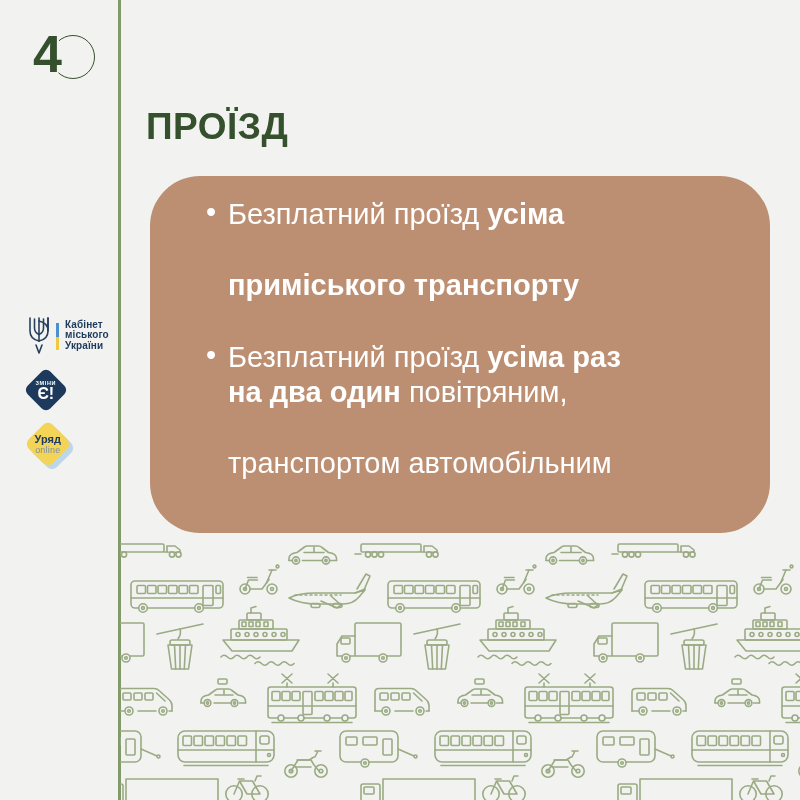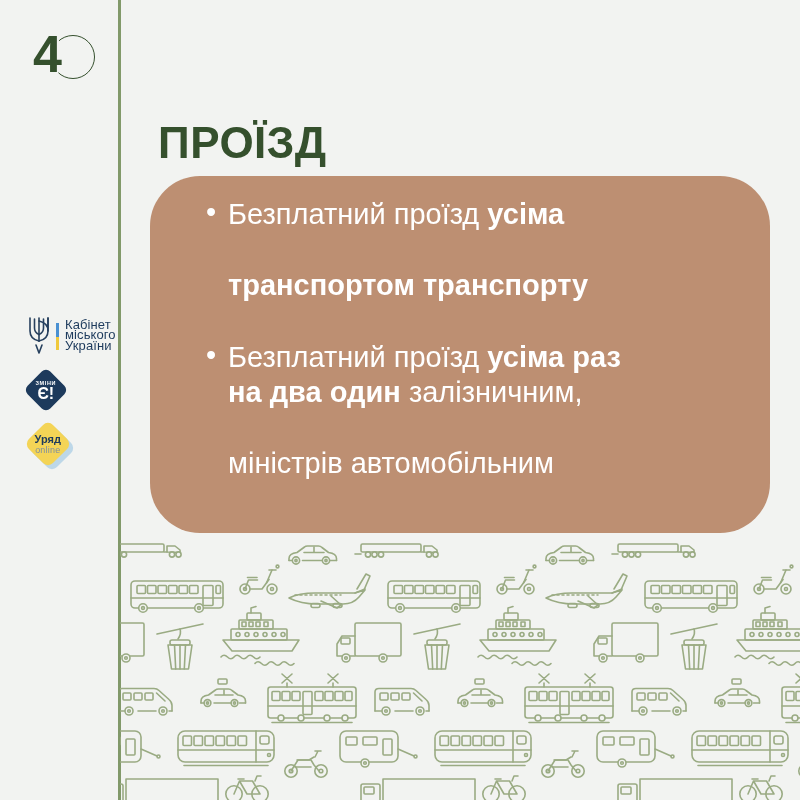--- a/index.html
+++ b/index.html
@@ -27,37 +27,37 @@
   .page-num{position:absolute;left:33px;top:24px;font-size:52px;font-weight:800;color:var(--green-dark);z-index:2;
     text-shadow:2px 0 0 var(--bg),-2px 0 0 var(--bg),0 2px 0 var(--bg),0 -2px 0 var(--bg),
       1.5px 1.5px 0 var(--bg),-1.5px -1.5px 0 var(--bg),1.5px -1.5px 0 var(--bg),-1.5px 1.5px 0 var(--bg);}
 
   
   .logo-cabinet{position:absolute;left:26px;top:315px;width:86px;height:44px;}
   .logo-cabinet svg{position:absolute;left:0;top:1px;}
   .cab-bar{position:absolute;left:30px;top:8px;width:3px;height:27px;display:flex;flex-direction:column;}
   .cab-bar .blue{flex:1;background:var(--flag-blue);}
   .cab-bar .yellow{flex:1;background:var(--flag-yellow);}
-  .cab-text{position:absolute;left:39px;top:5px;font-size:13px;line-height:10.3px;font-weight:400;color:var(--navy);letter-spacing:.1px;}
+  .cab-text{position:absolute;left:39px;top:5px;font-size:10px;line-height:10.3px;font-weight:700;color:var(--navy);letter-spacing:.1px;}
 
   .diamond{display:flex;align-items:center;justify-content:center;}
   .logo-zminy{position:absolute;left:30px;top:374px;width:32px;height:32px;background:var(--navy);border-radius:6px;transform:rotate(45deg);}
   .zminy-inner{transform:rotate(-45deg);display:flex;flex-direction:column;align-items:center;color:#fff;}
   .zminy-top{font-size:5.5px;letter-spacing:.6px;font-weight:700;}
   .zminy-main{font-size:16px;font-weight:800;line-height:15px;}
 
   .logo-uryad{position:absolute;left:28px;top:424px;width:44px;height:44px;}
   .uryad-shadow{position:absolute;left:7px;top:7px;width:34px;height:34px;background:var(--uryad-shadow);border-radius:7px;transform:rotate(45deg);}
   .uryad-main{position:absolute;left:3px;top:3px;width:34px;height:34px;background:var(--uryad-yellow);border-radius:7px;transform:rotate(45deg);}
   .uryad-inner{transform:rotate(-45deg);display:flex;flex-direction:column;align-items:center;}
   .uryad-top{font-size:11px;font-weight:800;color:var(--navy);line-height:11px;}
   .uryad-bottom{font-size:9px;color:var(--online-gray);line-height:10px;letter-spacing:.2px;}
 
   
-  .page-title{position:absolute;left:142px;top:102px;font-size:44px;font-weight:700;color:var(--green-dark);letter-spacing:.5px;margin:16px;}
+  .page-title{position:absolute;left:142px;top:102px;font-size:37px;font-weight:700;color:var(--green-dark);letter-spacing:.5px;margin:4px;}
   .card{position:absolute;left:150px;top:176px;width:620px;height:357px;background:var(--card);border-radius:50px;color:#fff;}
   .benefits{position:absolute;left:52px;top:21px;width:540px;margin:0;padding:0;list-style:none;
     font-size:29px;line-height:35.5px;}
   .benefits li{position:relative;padding-left:26px;}
   .benefits li + li{margin-top:36px;}
   .benefits .dot{position:absolute;left:4px;top:-2px;font-size:29px;}
   .benefits span{white-space:pre-wrap;}
   .benefits .b{font-weight:700;}
 
   
@@ -110,22 +110,22 @@
         <span class="uryad-top">Уряд</span>
         <span class="uryad-bottom">online</span>
       </div>
     </div>
   </div>
 
   <h1 class="page-title">ПРОЇЗД</h1>
 
   <section class="card">
     <ul class="benefits">
-        <li><span class="dot">•</span><span>Безплатний проїзд </span><span class="b">усіма</span><br><br><span class="b">транспортом транспорту</span></li>
-        <li><span class="dot">•</span><span>Безплатний проїзд </span><span class="b">усіма раз</span><br><span class="b">на два один</span><span> залізничним,</span><br><br><span>міністрів автомобільним</span><br></li>
+        <li><span class="dot">•</span><span>Безплатний проїзд </span><span class="b">усіма</span><br><br><span class="b">приміського транспорту</span></li>
+        <li><span class="dot">•</span><span>Безплатний проїзд </span><span class="b">усіма раз</span><br><span class="b">на два один</span><span> повітряним,</span><br><br><span>транспортом автомобільним</span><br></li>
       </ul>
   </section>
 
   <svg class="pattern-svg" viewBox="0 0 680 263">
     <defs>
       <g id="tile">
         <g>
           <path d="M212 17 h6"></path>
           <rect x="218" y="7" width="60" height="8" rx="1.5"></rect>
           <path d="M281 15 v-6 h8 l5 4 v2.5 z"></path>

